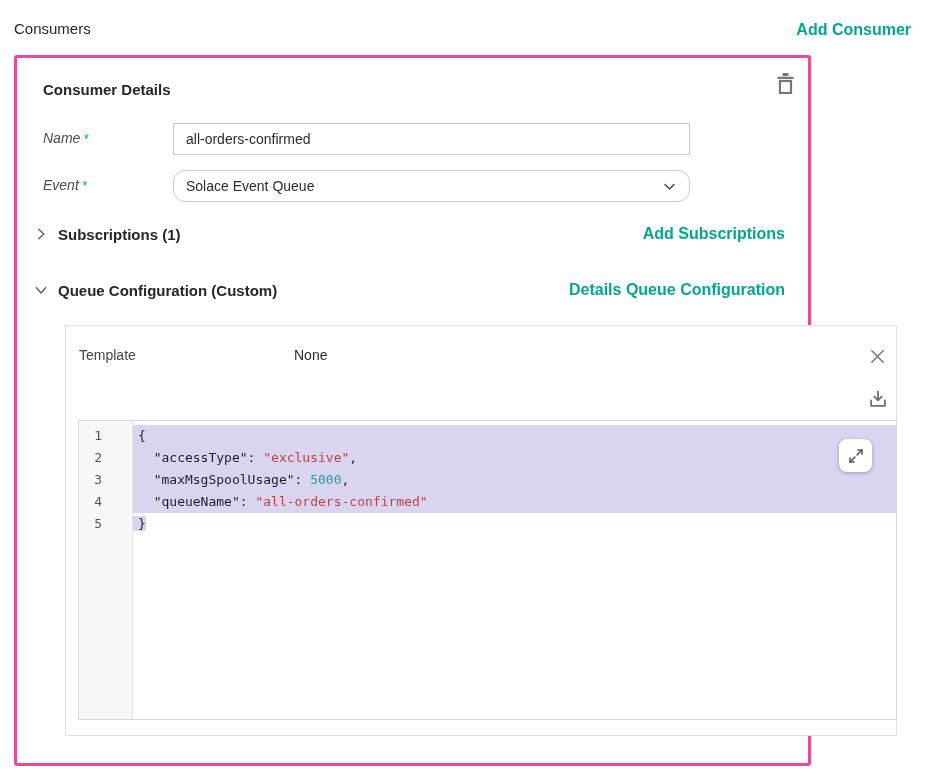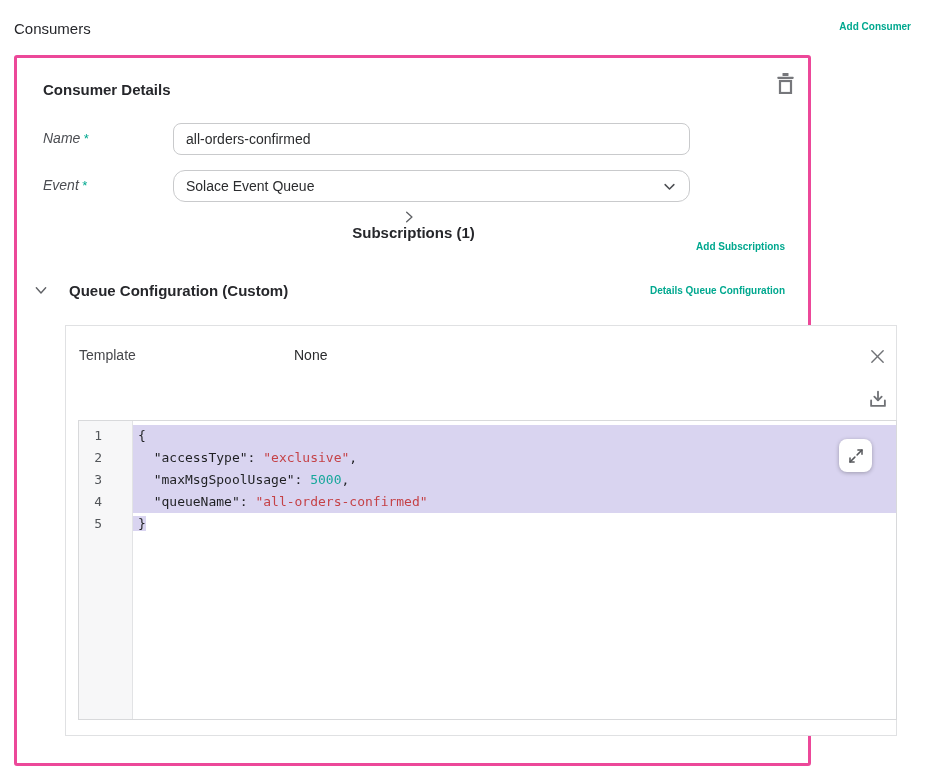--- a/index.html
+++ b/index.html
@@ -1,46 +1,46 @@
 <!DOCTYPE html>
 <html><head>
 <meta charset="utf-8">
 <style>
   html,body{margin:0;padding:0;background:#fff;}
   body{
     width:932px;height:776px;position:relative;
     font-family:"Liberation Sans", sans-serif;
     -webkit-font-smoothing:antialiased;
   }
-  .teal-link{font-size:10px;font-weight:700;color:#00a88f;cursor:pointer;}
+  .teal-link{font-size:16px;font-weight:700;color:#00a88f;cursor:pointer;}
 
   .page-title{position:absolute;left:14px;top:20px;font-size:15px;font-weight:400;color:#26272b;}
   .add-consumer{position:absolute;right:21px;top:21px;}
 
   .card{position:absolute;left:14px;top:55px;width:797px;height:711px;
     border:3px solid #ec4899;border-radius:3px;background:#fff;box-sizing:border-box;}
   .card-title{position:absolute;left:26px;top:23px;font-size:15px;font-weight:700;color:#26272b;}
   .delete-btn{position:absolute;right:10px;top:12px;width:26px;height:26px;display:flex;
     align-items:center;justify-content:center;cursor:pointer;background:none;border:none;padding:0;}
 
   .field-label{position:absolute;left:26px;height:31px;line-height:31px;font-size:14px;color:#4b4d52;font-style:italic;}
   .req{color:#00a88f;margin-left:3px;font-size:13px;}
   .text-input{position:absolute;left:156px;width:517px;height:32px;box-sizing:border-box;
-    border:1px solid #c9cacc;border-radius:8px;padding:0 12px;font-size:14px;color:#2b2c2e;
+    border:1px solid #c9cacc;border-radius:0;padding:0 12px;font-size:14px;color:#2b2c2e;
     font-family:"Liberation Sans", sans-serif;outline:none;background:#fff;}
   .select-box{position:absolute;left:156px;width:517px;height:32px;box-sizing:border-box;
     border:1px solid #c9cacc;border-radius:12px;padding:0 12px;font-size:14px;color:#2b2c2e;
     display:flex;align-items:center;justify-content:space-between;cursor:pointer;background:#fff;}
   .row-name{top:65px;} .row-type{top:112px;}
 
   .section-row{position:absolute;left:16px;right:23px;height:20px;display:flex;align-items:center;cursor:pointer;}
   .section-row .chev{width:16px;height:16px;display:flex;align-items:center;justify-content:center;}
   .section-label{margin-left:9px;font-size:15px;font-weight:700;color:#26272b;}
   .section-action{margin-left:auto;}
-  .row-subscriptions{top:152px;flex-direction:column;} .row-queueconf{top:222px;gap:11px;}
+  .row-subscriptions{top:166px;} .row-queueconf{top:222px;}
 
   .panel{position:absolute;left:48px;top:267px;width:832px;height:411px;box-sizing:border-box;
     border:1px solid #e0e1e3;border-radius:0;background:#fff;padding-left:24px;}
   .template-label{position:absolute;left:13px;top:21px;font-size:14px;color:#46474b;}
   .template-value{position:absolute;left:228px;top:21px;font-size:14px;color:#2b2c2e;}
   .panel-close{position:absolute;right:8px;top:19px;width:22px;height:22px;display:flex;align-items:center;
     justify-content:center;cursor:pointer;background:none;border:none;padding:0;}
   .panel-download{position:absolute;right:5px;top:60px;width:26px;height:26px;display:flex;align-items:center;
     justify-content:center;cursor:pointer;background:none;border:none;padding:0;}
 

